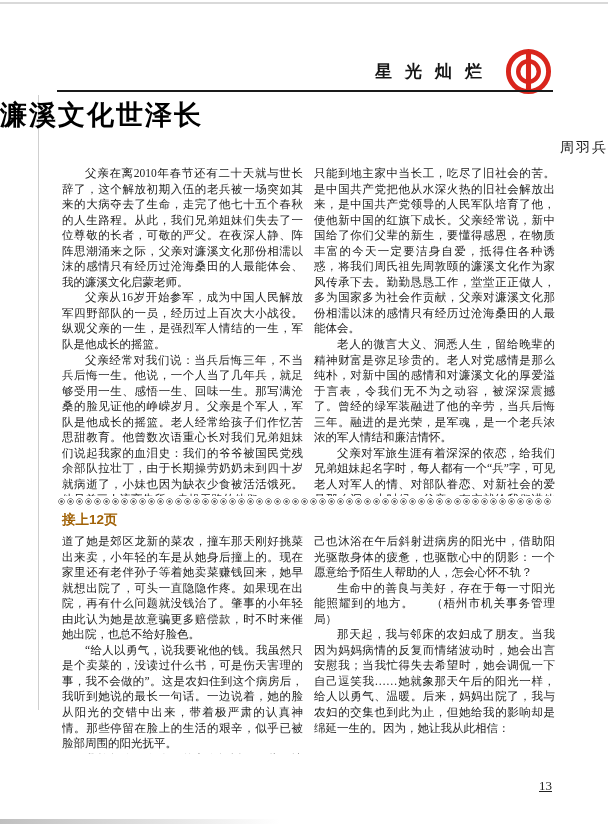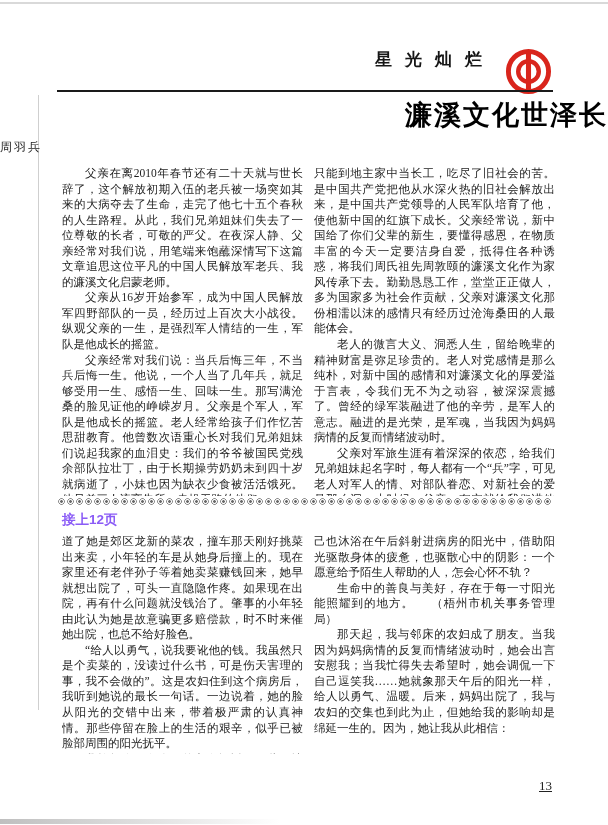--- a/index.html
+++ b/index.html
@@ -11,35 +11,35 @@
     font-family:"Liberation Serif","DejaVu Serif",serif;
     color:#1c1c1c;
   }
   .page{position:absolute;inset:0;background:#fff;}
   
   .edge-top{position:absolute;top:2px;left:0;width:100%;height:2px;background:#d9d9d9;}
   .edge-left{position:absolute;left:38px;top:95px;width:1px;height:615px;background:#cfcfcf;}
   .edge-bottom{position:absolute;left:0;bottom:1px;width:280px;height:5px;
     background:linear-gradient(to right,#bfbfbf,rgba(255,255,255,0));}
   
-  .masthead{position:absolute;top:48px;right:56px;display:flex;gap:10px;}
+  .masthead{position:absolute;top:48px;right:56px;display:flex;align-items:center;gap:10px;}
   .masthead-title{
     font-weight:bold;font-size:17px;letter-spacing:13px;color:#161616;
     font-family:"Liberation Serif","DejaVu Serif",serif;
   }
   .logo{width:47px;height:47px;display:inline-block;}
   .header-rule{position:absolute;top:90px;left:57px;width:496px;height:2px;background:#1a1a1a;}
   
   .article-title{
     position:absolute;top:97px;left:0;width:100%;margin:0;
-    text-align:right;font-size:27px;font-weight:bold;letter-spacing:2px;color:#000;
+    text-align:left;font-size:27px;font-weight:bold;letter-spacing:2px;color:#000;
   }
   .article-author{
     position:absolute;top:139px;left:0;width:100%;
-    text-align:left;font-size:12px;letter-spacing:2px;color:#222;
+    text-align:right;font-size:14px;letter-spacing:2px;color:#222;
   }
   
   .cols{position:absolute;left:62px;width:494px;display:flex;gap:11px;}
   .top-cols{top:166px;height:330px;overflow:hidden;}
   .bottom-cols{top:534px;height:220px;overflow:hidden;}
   .col{width:241px;flex:0 0 241px;overflow:hidden;}
   .col p{
     margin:0;font-size:11.5px;line-height:15.55px;
     text-align:justify;text-indent:2em;word-break:break-all;color:#1d1d1d;
   }
@@ -49,21 +49,21 @@
   .ornament{
     position:absolute;top:497px;left:57px;width:496px;height:9px;
     background-image:
       radial-gradient(circle at 4.5px 4.5px,#6a6a6a 1px,rgba(255,255,255,0) 1.7px),
       radial-gradient(circle at 4.5px 4.5px,rgba(255,255,255,0) 2.1px,#7a7a7a 2.9px,rgba(255,255,255,0) 3.6px);
     background-size:9px 9px;background-repeat:repeat-x;
   }
   .cont-label{
     position:absolute;top:511px;left:62px;
     font-family:"Liberation Sans","DejaVu Sans",sans-serif;
-    font-weight:bold;font-size:13.5px;color:#8b5cf6;
+    font-weight:bold;font-size:13.5px;color:#a16207;
   }
   .page-number{position:absolute;top:778px;left:539px;font-size:13px;color:#222;text-decoration:underline;}
 </style>
 </head>
 <body>
 
 <div class="page">
 
   <div class="edge-top"></div>
   <div class="edge-left"></div>
@@ -80,27 +80,27 @@
     </span>
   </header>
 
   <div class="header-rule"></div>
 
   <h1 class="article-title">濂溪文化世泽长</h1>
   <div class="article-author">周羽兵</div>
 
   <section class="cols top-cols">
     <div class="col">
-      <p>父亲在离2010年春节还有二十天就与世长辞了，这个解放初期入伍的老兵被一场突如其来的大病夺去了生命，走完了他七十五个春秋的人生路程。从此，我们兄弟姐妹们失去了一位尊敬的长者，可敬的严父。在夜深人静、父亲经常对我们说，用笔端来饱蘸深情写下这篇文章追思这位平凡的中国人民解放军老兵、我的濂溪文化启蒙老师。</p>
+      <p>父亲在离2010年春节还有二十天就与世长辞了，这个解放初期入伍的老兵被一场突如其来的大病夺去了生命，走完了他七十五个春秋的人生路程。从此，我们兄弟姐妹们失去了一位尊敬的长者，可敬的严父。在夜深人静、阵阵思潮涌来之际，父亲对濂溪文化那份相濡以沫的感情只有经历过沧海桑田的人最能体会、我的濂溪文化启蒙老师。</p>
       <p>父亲从16岁开始参军，成为中国人民解放军四野部队的一员，经历过上百次大小战役。纵观父亲的一生，是强烈军人情结的一生，军队是他成长的摇篮。</p>
       <p>父亲经常对我们说：当兵后悔三年，不当兵后悔一生。他说，一个人当了几年兵，就足够受用一生、感悟一生、回味一生。那写满沧桑的脸见证他的峥嵘岁月。父亲是个军人，军队是他成长的摇篮。老人经常给孩子们作忆苦思甜教育。他曾数次语重心长对我们兄弟姐妹们说起我家的血泪史：我们的爷爷被国民党残余部队拉壮丁，由于长期操劳奶奶未到四十岁就病逝了，小妹也因为缺衣少食被活活饿死。他兄弟三人流离失所，走投无路的他们</p>
     </div>
     <div class="col">
       <p class="noindent">只能到地主家中当长工，吃尽了旧社会的苦。是中国共产党把他从水深火热的旧社会解放出来，是中国共产党领导的人民军队培育了他，使他新中国的红旗下成长。父亲经常说，新中国给了你们父辈的新生，要懂得感恩，在物质丰富的今天一定要洁身自爱，抵得住各种诱惑，将我们周氏祖先周敦颐的濂溪文化作为家风传承下去。勤勤恳恳工作，堂堂正正做人，多为国家多为社会作贡献，父亲对濂溪文化那份相濡以沫的感情只有经历过沧海桑田的人最能体会。</p>
-      <p>老人的微言大义、洞悉人生，留给晚辈的精神财富是弥足珍贵的。老人对党感情是那么纯朴，对新中国的感情和对濂溪文化的厚爱溢于言表，令我们无不为之动容，被深深震撼了。曾经的绿军装融进了他的辛劳，是军人的意志。融进的是光荣，是军魂，当我因为妈妈病情的反复而情绪波动时。</p>
+      <p>老人的微言大义、洞悉人生，留给晚辈的精神财富是弥足珍贵的。老人对党感情是那么纯朴，对新中国的感情和对濂溪文化的厚爱溢于言表，令我们无不为之动容，被深深震撼了。曾经的绿军装融进了他的辛劳，当兵后悔三年。融进的是光荣，是军魂，是一个老兵浓浓的军人情结和廉洁情怀。</p>
       <p>父亲对军旅生涯有着深深的依恋，给我们兄弟姐妹起名字时，每人都有一个“兵”字，可见老人对军人的情、对部队眷恋、对新社会的爱是那么深。小时候，父亲一有空就给我们讲他濂溪文化，讲周氏先祖周敦颐创立宁明理学的历史，讲开国元帅</p>
     </div>
   </section>
 
   <div class="ornament"></div>
   <div class="cont-label">接上12页</div>
 
   <section class="cols bottom-cols">
     <div class="col">
       <p class="noindent">道了她是郊区龙新的菜农，撞车那天刚好挑菜出来卖，小年轻的车是从她身后撞上的。现在家里还有老伴孙子等着她卖菜赚钱回来，她早就想出院了，可头一直隐隐作疼。如果现在出院，再有什么问题就没钱治了。肇事的小年轻由此认为她是故意骗更多赔偿款，时不时来催她出院，也总不给好脸色。</p>

